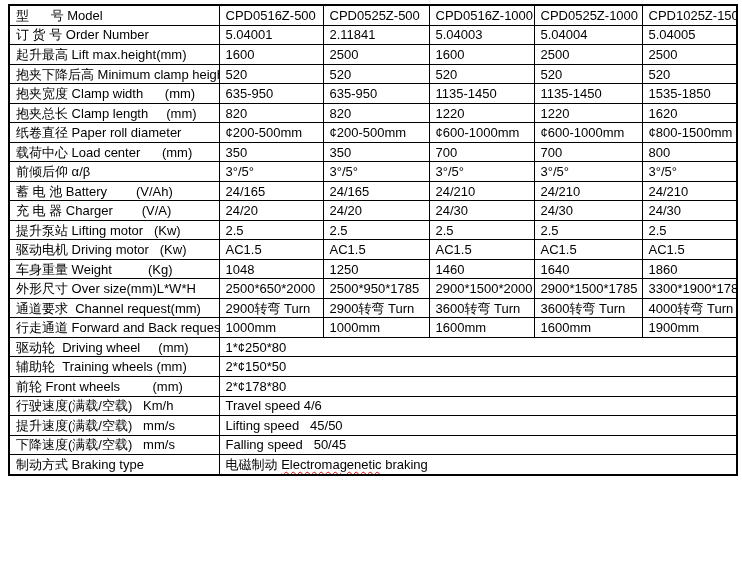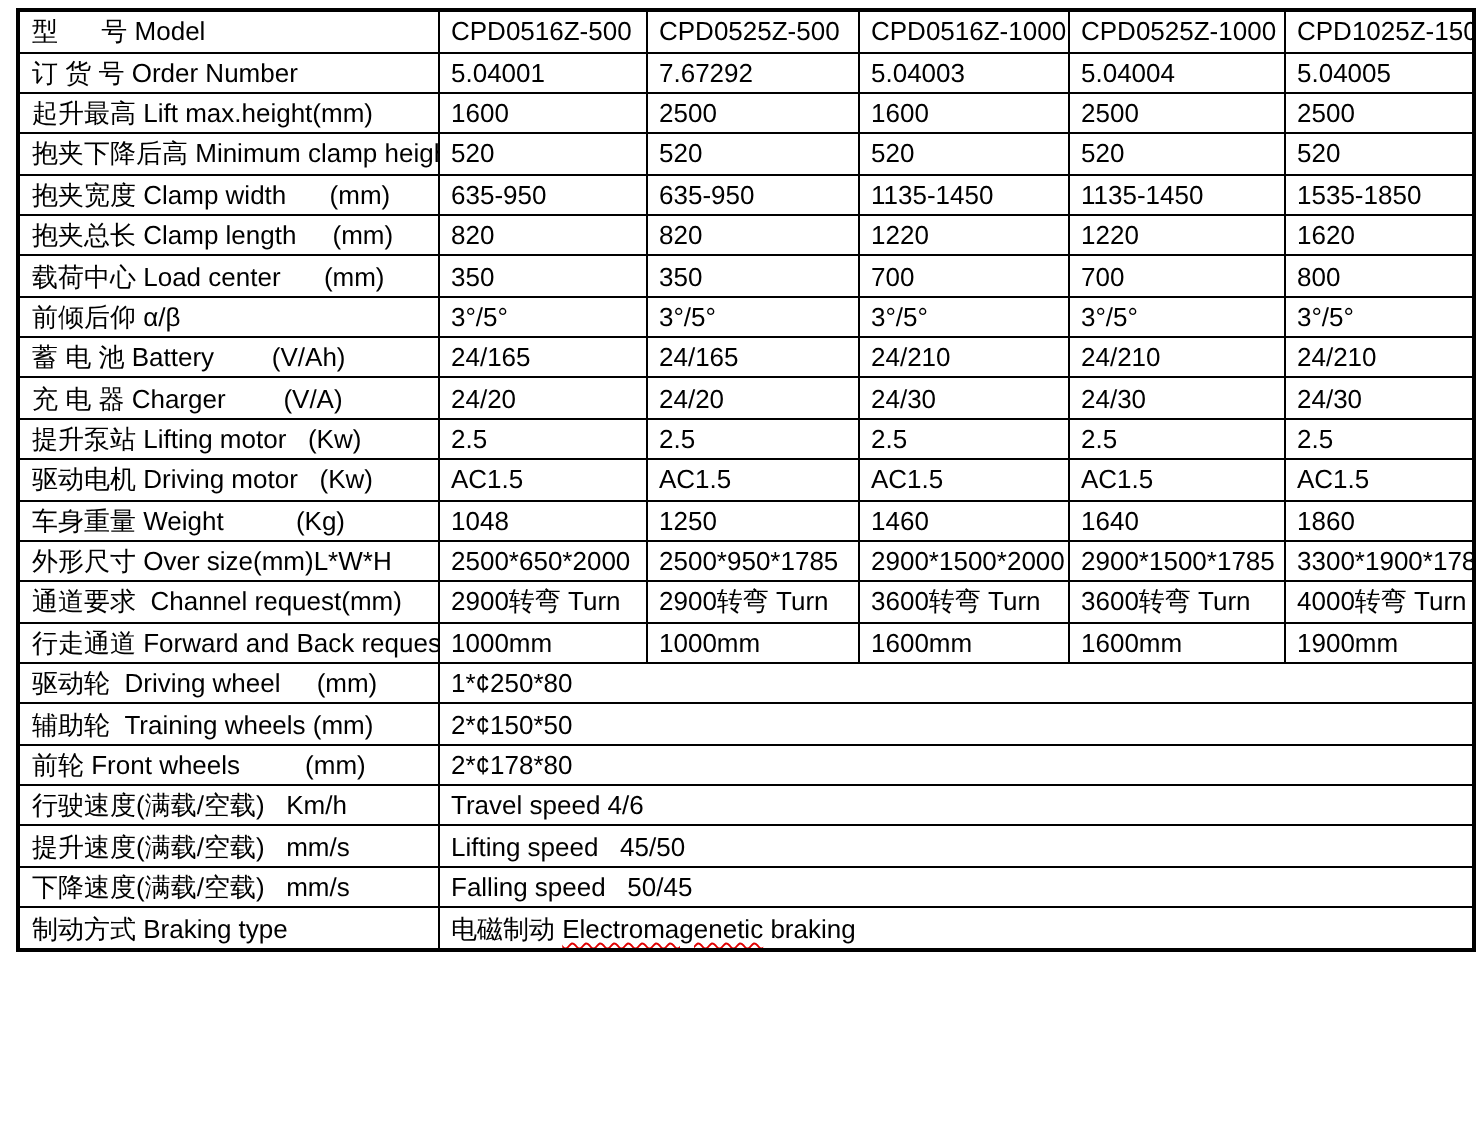--- a/index.html
+++ b/index.html
@@ -57,21 +57,21 @@
         <td>型      号 Model</td>
         <td class="val">CPD0516Z-500</td>
         <td class="val">CPD0525Z-500</td>
         <td class="val">CPD0516Z-1000</td>
         <td class="val">CPD0525Z-1000</td>
         <td class="val">CPD1025Z-1500</td>
       </tr>
       <tr>
         <td>订 货 号 Order Number</td>
         <td class="val">5.04001</td>
-        <td class="val">7.67292</td>
+        <td class="val">2.11841</td>
         <td class="val">5.04003</td>
         <td class="val">5.04004</td>
         <td class="val">5.04005</td>
       </tr>
       <tr>
         <td>起升最高 Lift max.height(mm)</td>
         <td class="val">1600</td>
         <td class="val">2500</td>
         <td class="val">1600</td>
         <td class="val">2500</td>
@@ -95,20 +95,28 @@
       </tr>
       <tr>
         <td>抱夹总长 Clamp length     (mm)</td>
         <td class="val">820</td>
         <td class="val">820</td>
         <td class="val">1220</td>
         <td class="val">1220</td>
         <td class="val">1620</td>
       </tr>
       <tr>
+        <td>纸卷直径 Paper roll diameter</td>
+        <td class="val">¢200-500mm</td>
+        <td class="val">¢200-500mm</td>
+        <td class="val">¢600-1000mm</td>
+        <td class="val">¢600-1000mm</td>
+        <td class="val">¢800-1500mm</td>
+      </tr>
+      <tr>
         <td>载荷中心 Load center      (mm)</td>
         <td class="val">350</td>
         <td class="val">350</td>
         <td class="val">700</td>
         <td class="val">700</td>
         <td class="val">800</td>
       </tr>
       <tr>
         <td>前倾后仰 α/β</td>
         <td class="val">3°/5°</td>

